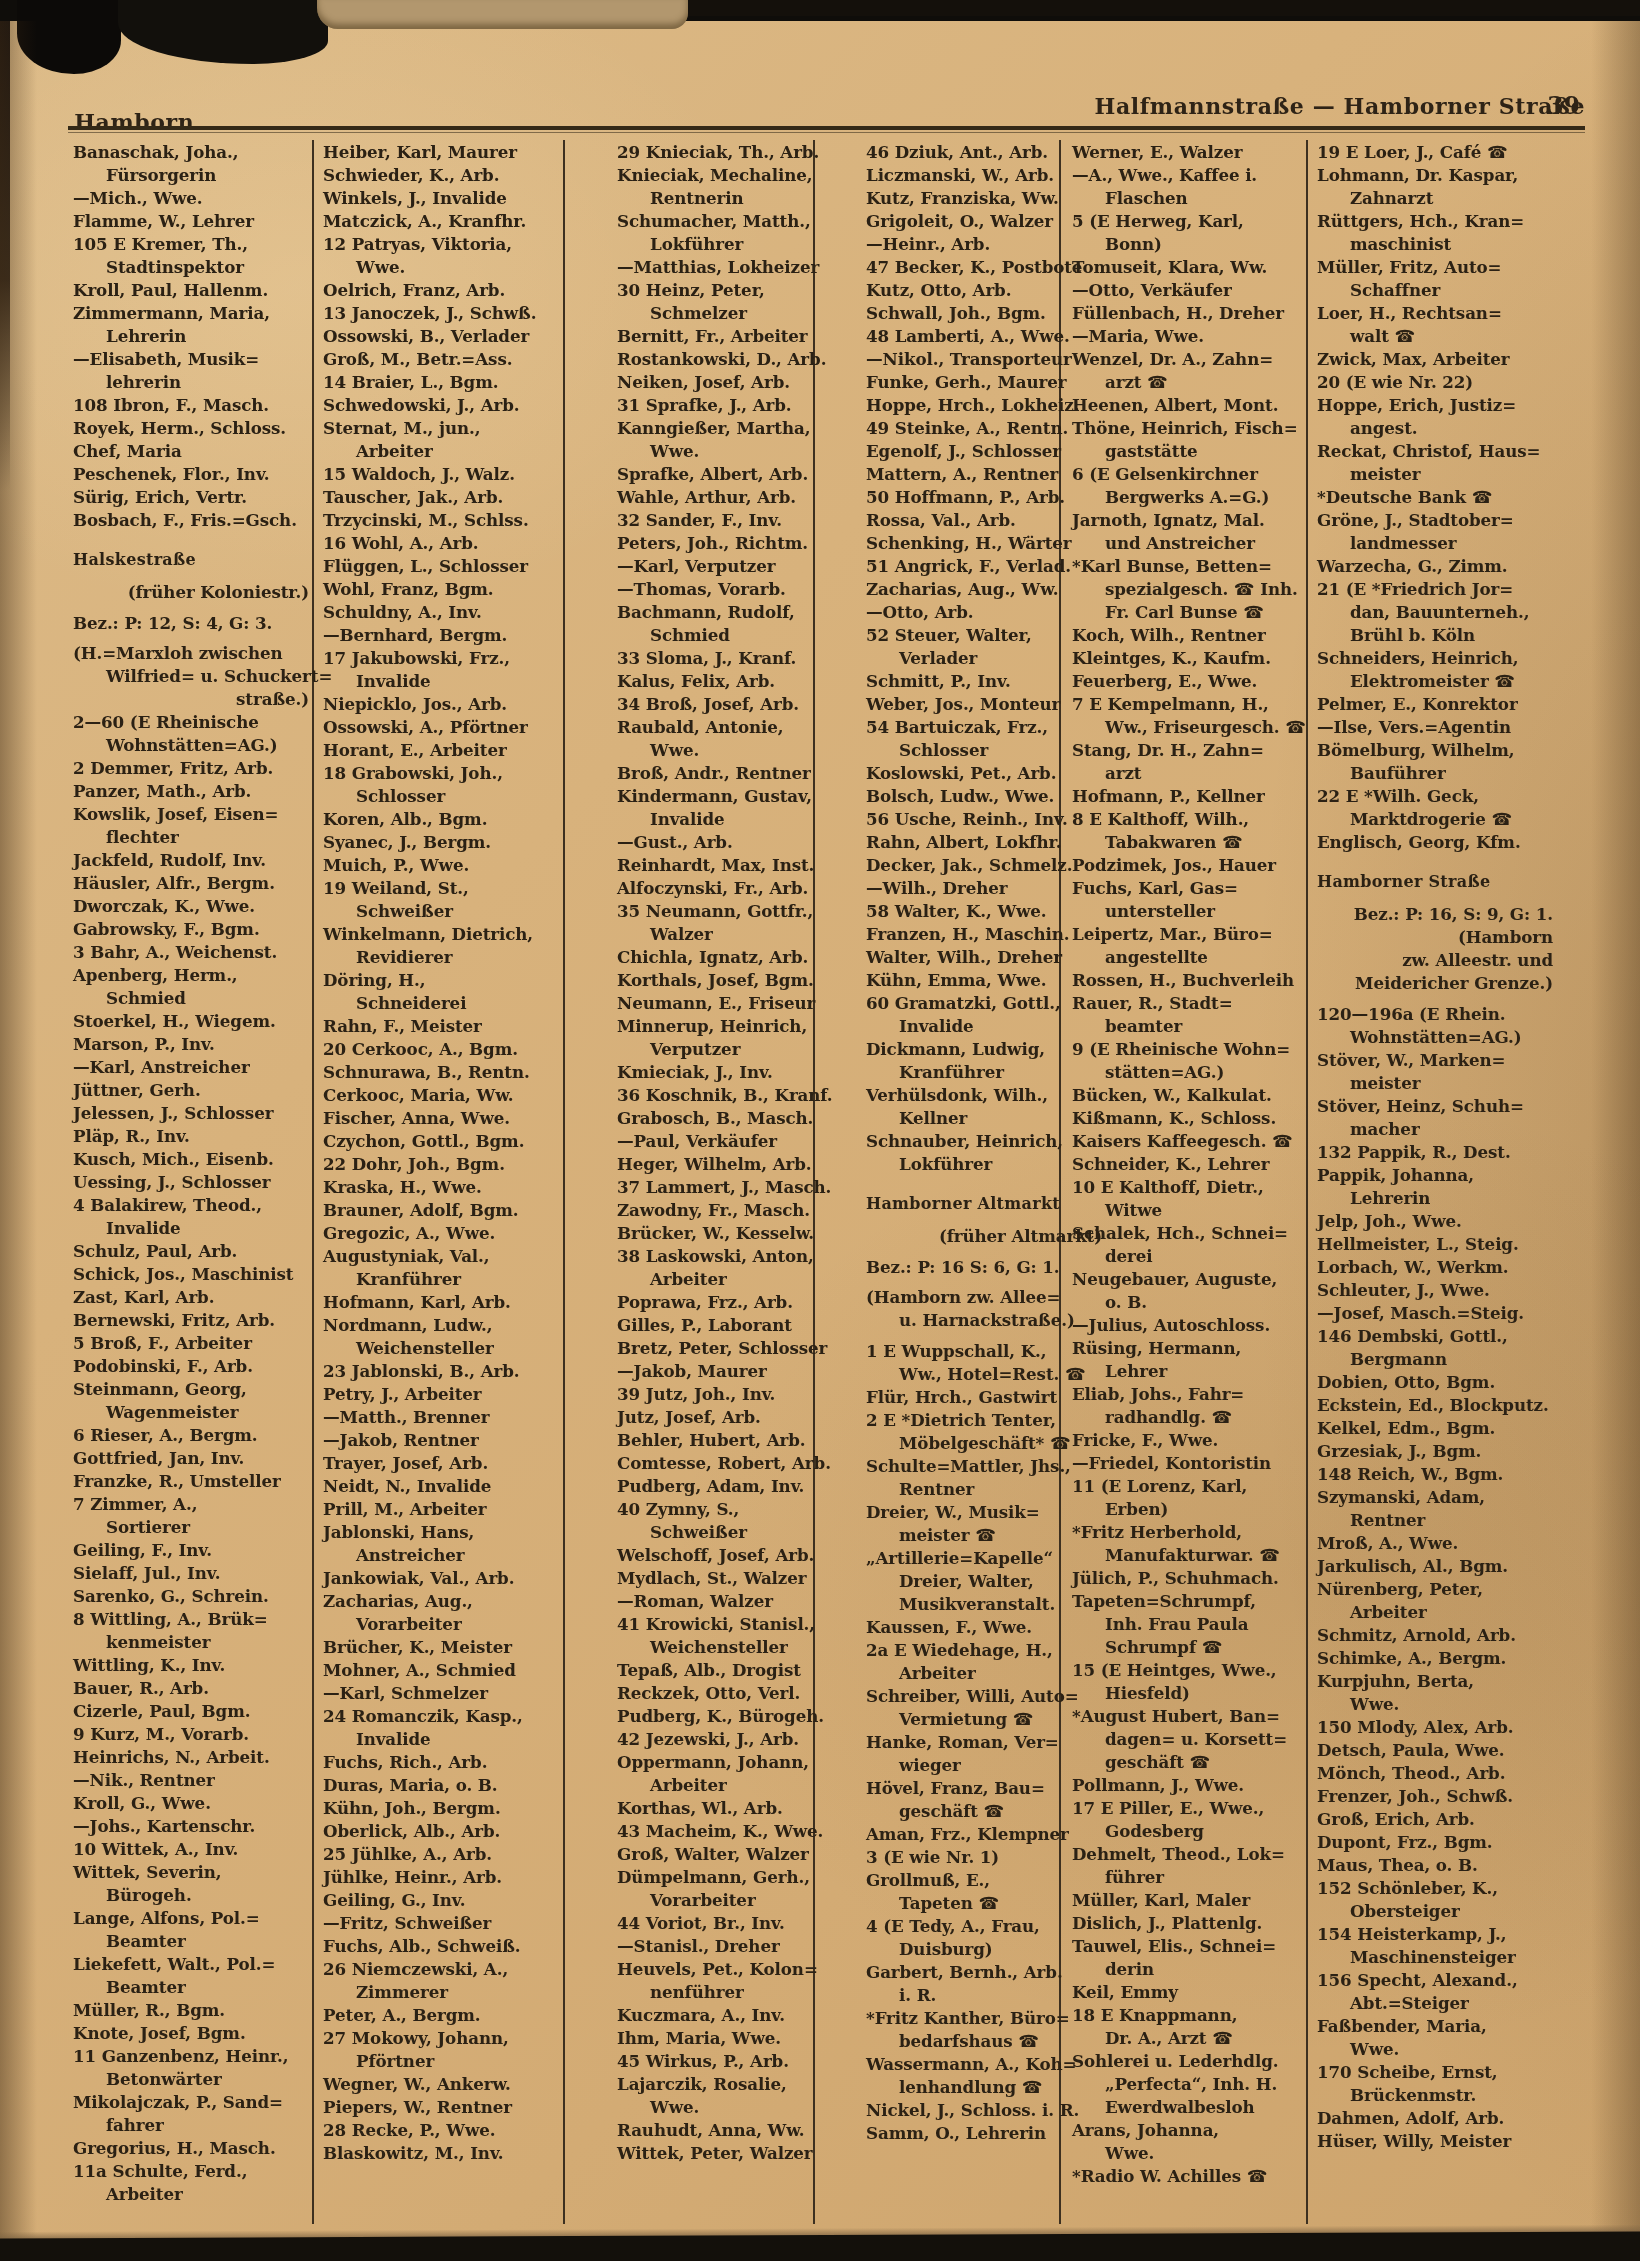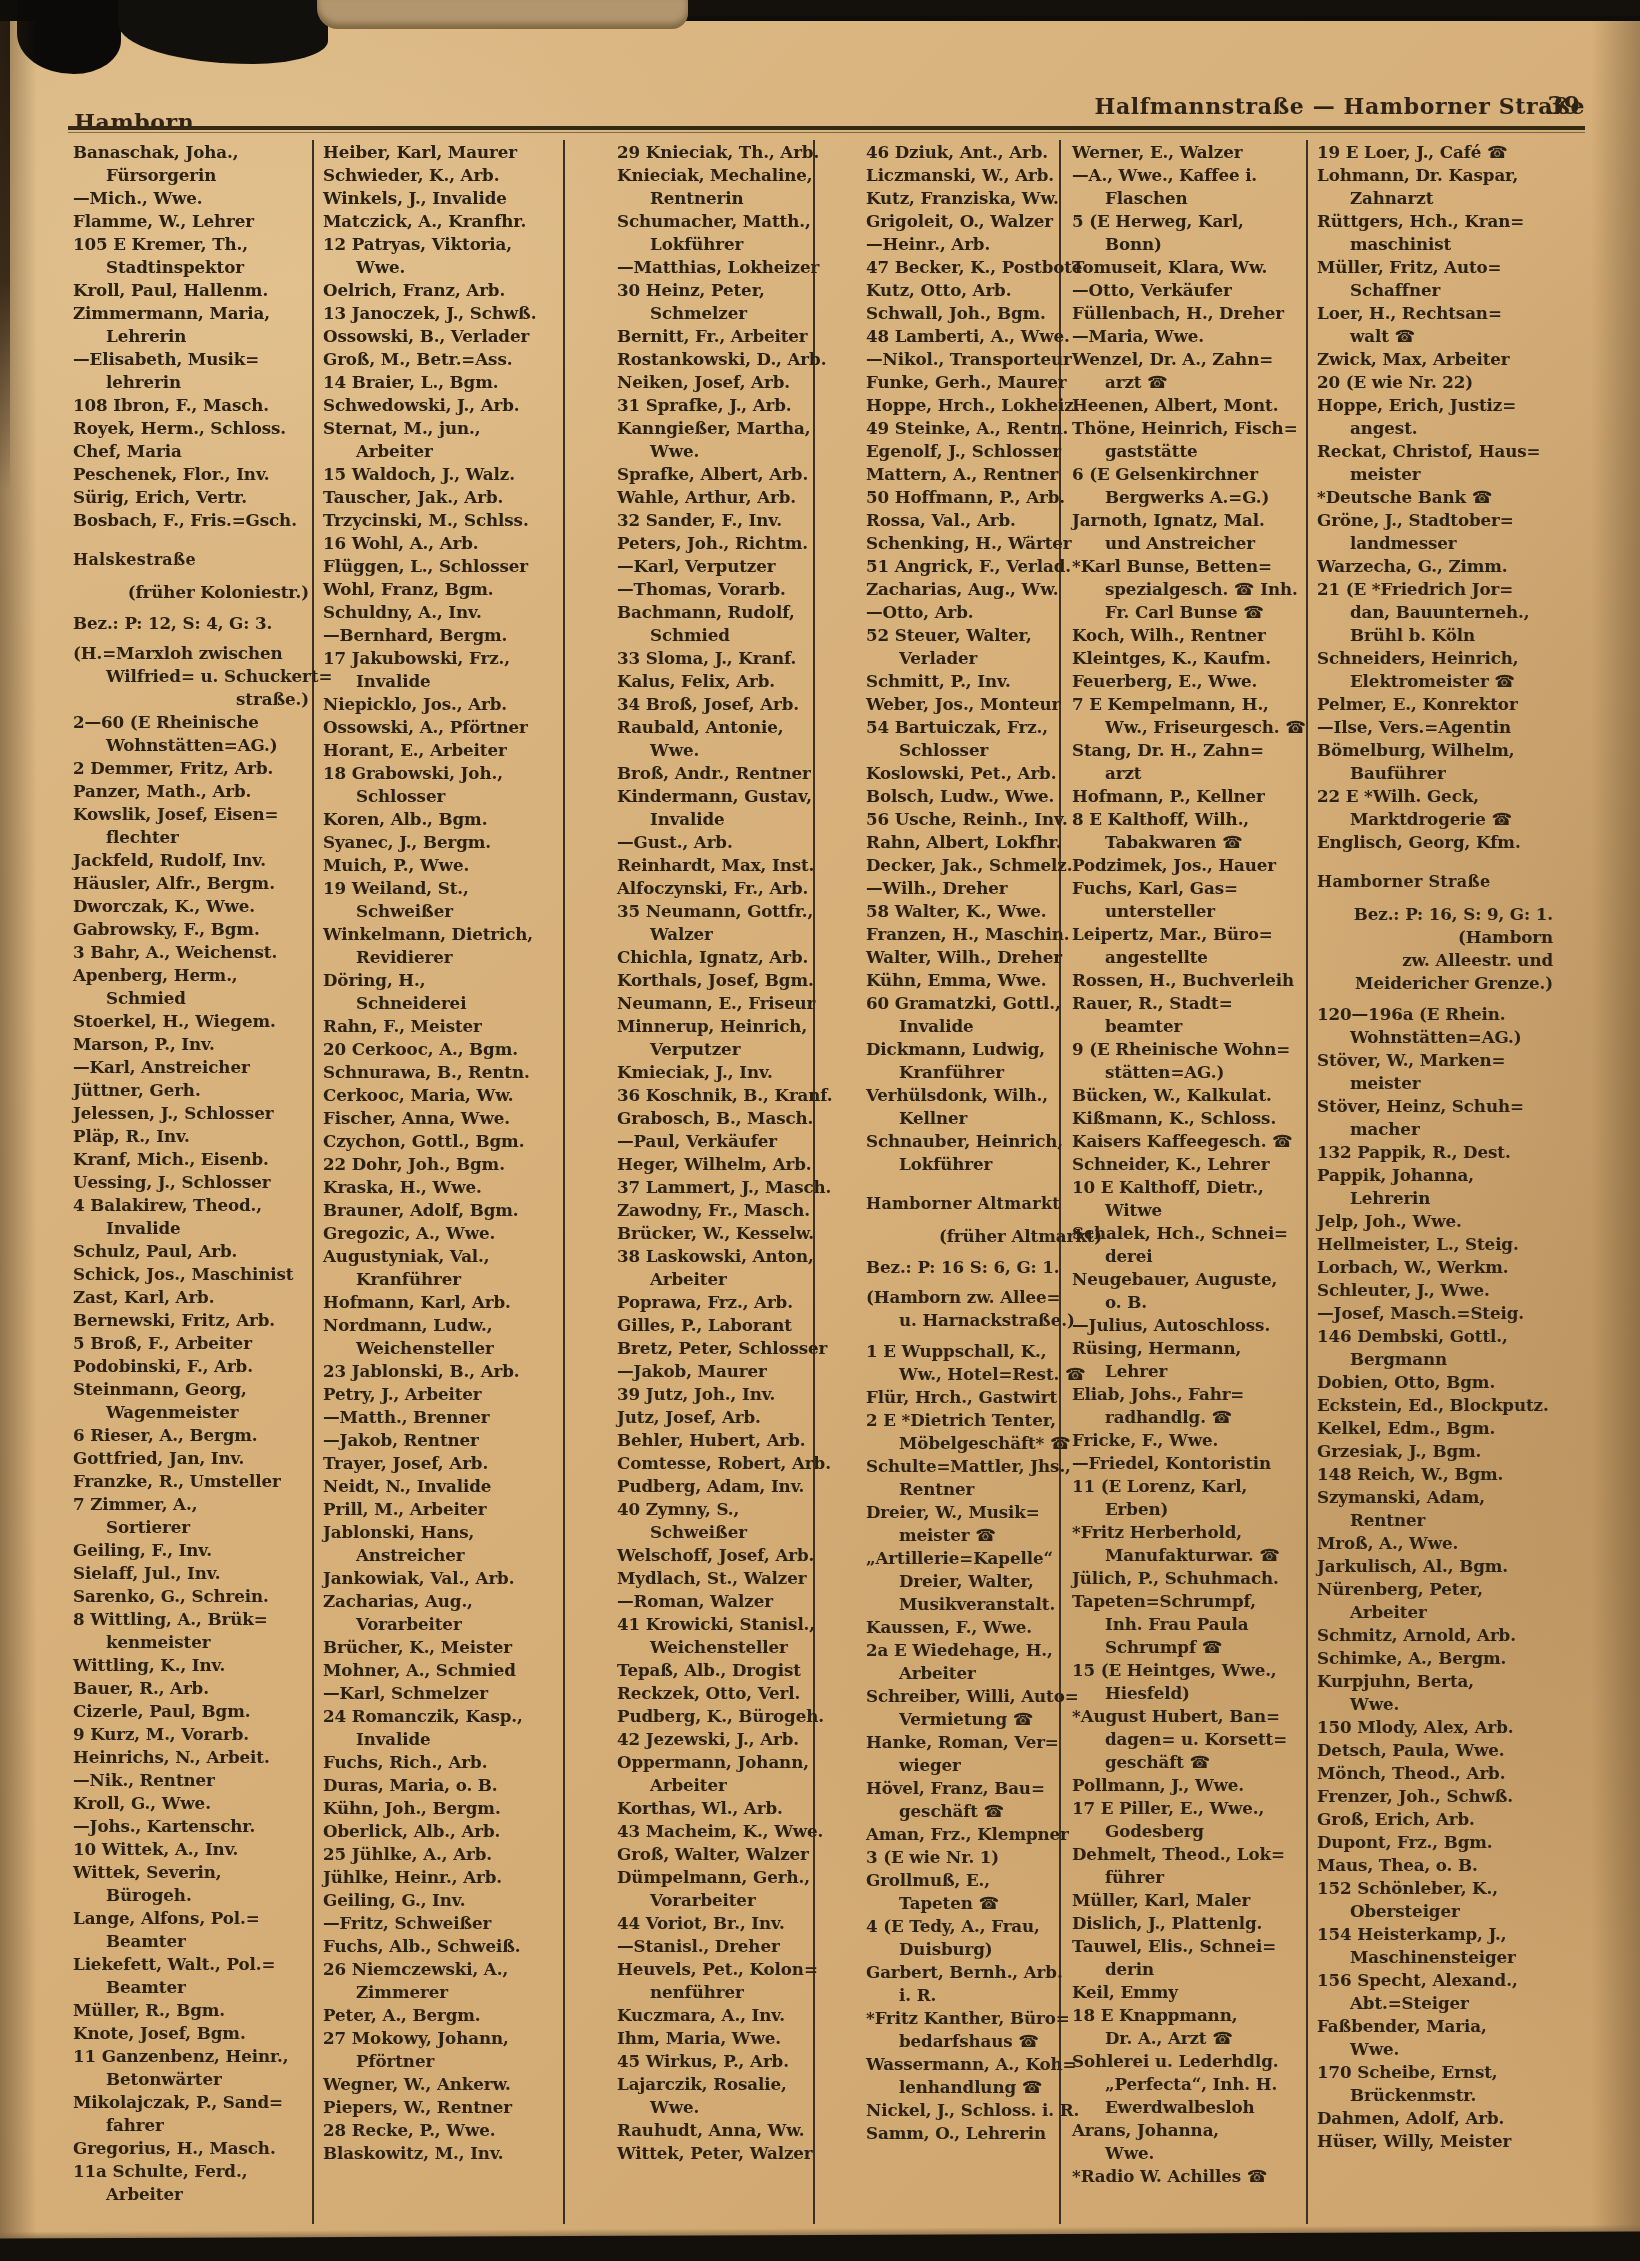--- a/index.html
+++ b/index.html
@@ -117,21 +117,21 @@
       <div class="ln n">Gabrowsky, F., Bgm.</div>
       <div class="ln n">3 Bahr, A., Weichenst.</div>
       <div class="ln n">Apenberg, Herm.,</div>
       <div class="ln c">Schmied</div>
       <div class="ln n">Stoerkel, H., Wiegem.</div>
       <div class="ln n">Marson, P., Inv.</div>
       <div class="ln n">—Karl, Anstreicher</div>
       <div class="ln n">Jüttner, Gerh.</div>
       <div class="ln n">Jelessen, J., Schlosser</div>
       <div class="ln n">Pläp, R., Inv.</div>
-      <div class="ln n">Kranf, Mich., Eisenb.</div>
+      <div class="ln n">Kusch, Mich., Eisenb.</div>
       <div class="ln n">Uessing, J., Schlosser</div>
       <div class="ln n">4 Balakirew, Theod.,</div>
       <div class="ln c">Invalide</div>
       <div class="ln n">Schulz, Paul, Arb.</div>
       <div class="ln n">Schick, Jos., Maschinist</div>
       <div class="ln n">Zast, Karl, Arb.</div>
       <div class="ln n">Bernewski, Fritz, Arb.</div>
       <div class="ln n">5 Broß, F., Arbeiter</div>
       <div class="ln n">Podobinski, F., Arb.</div>
       <div class="ln n">Steinmann, Georg,</div>

